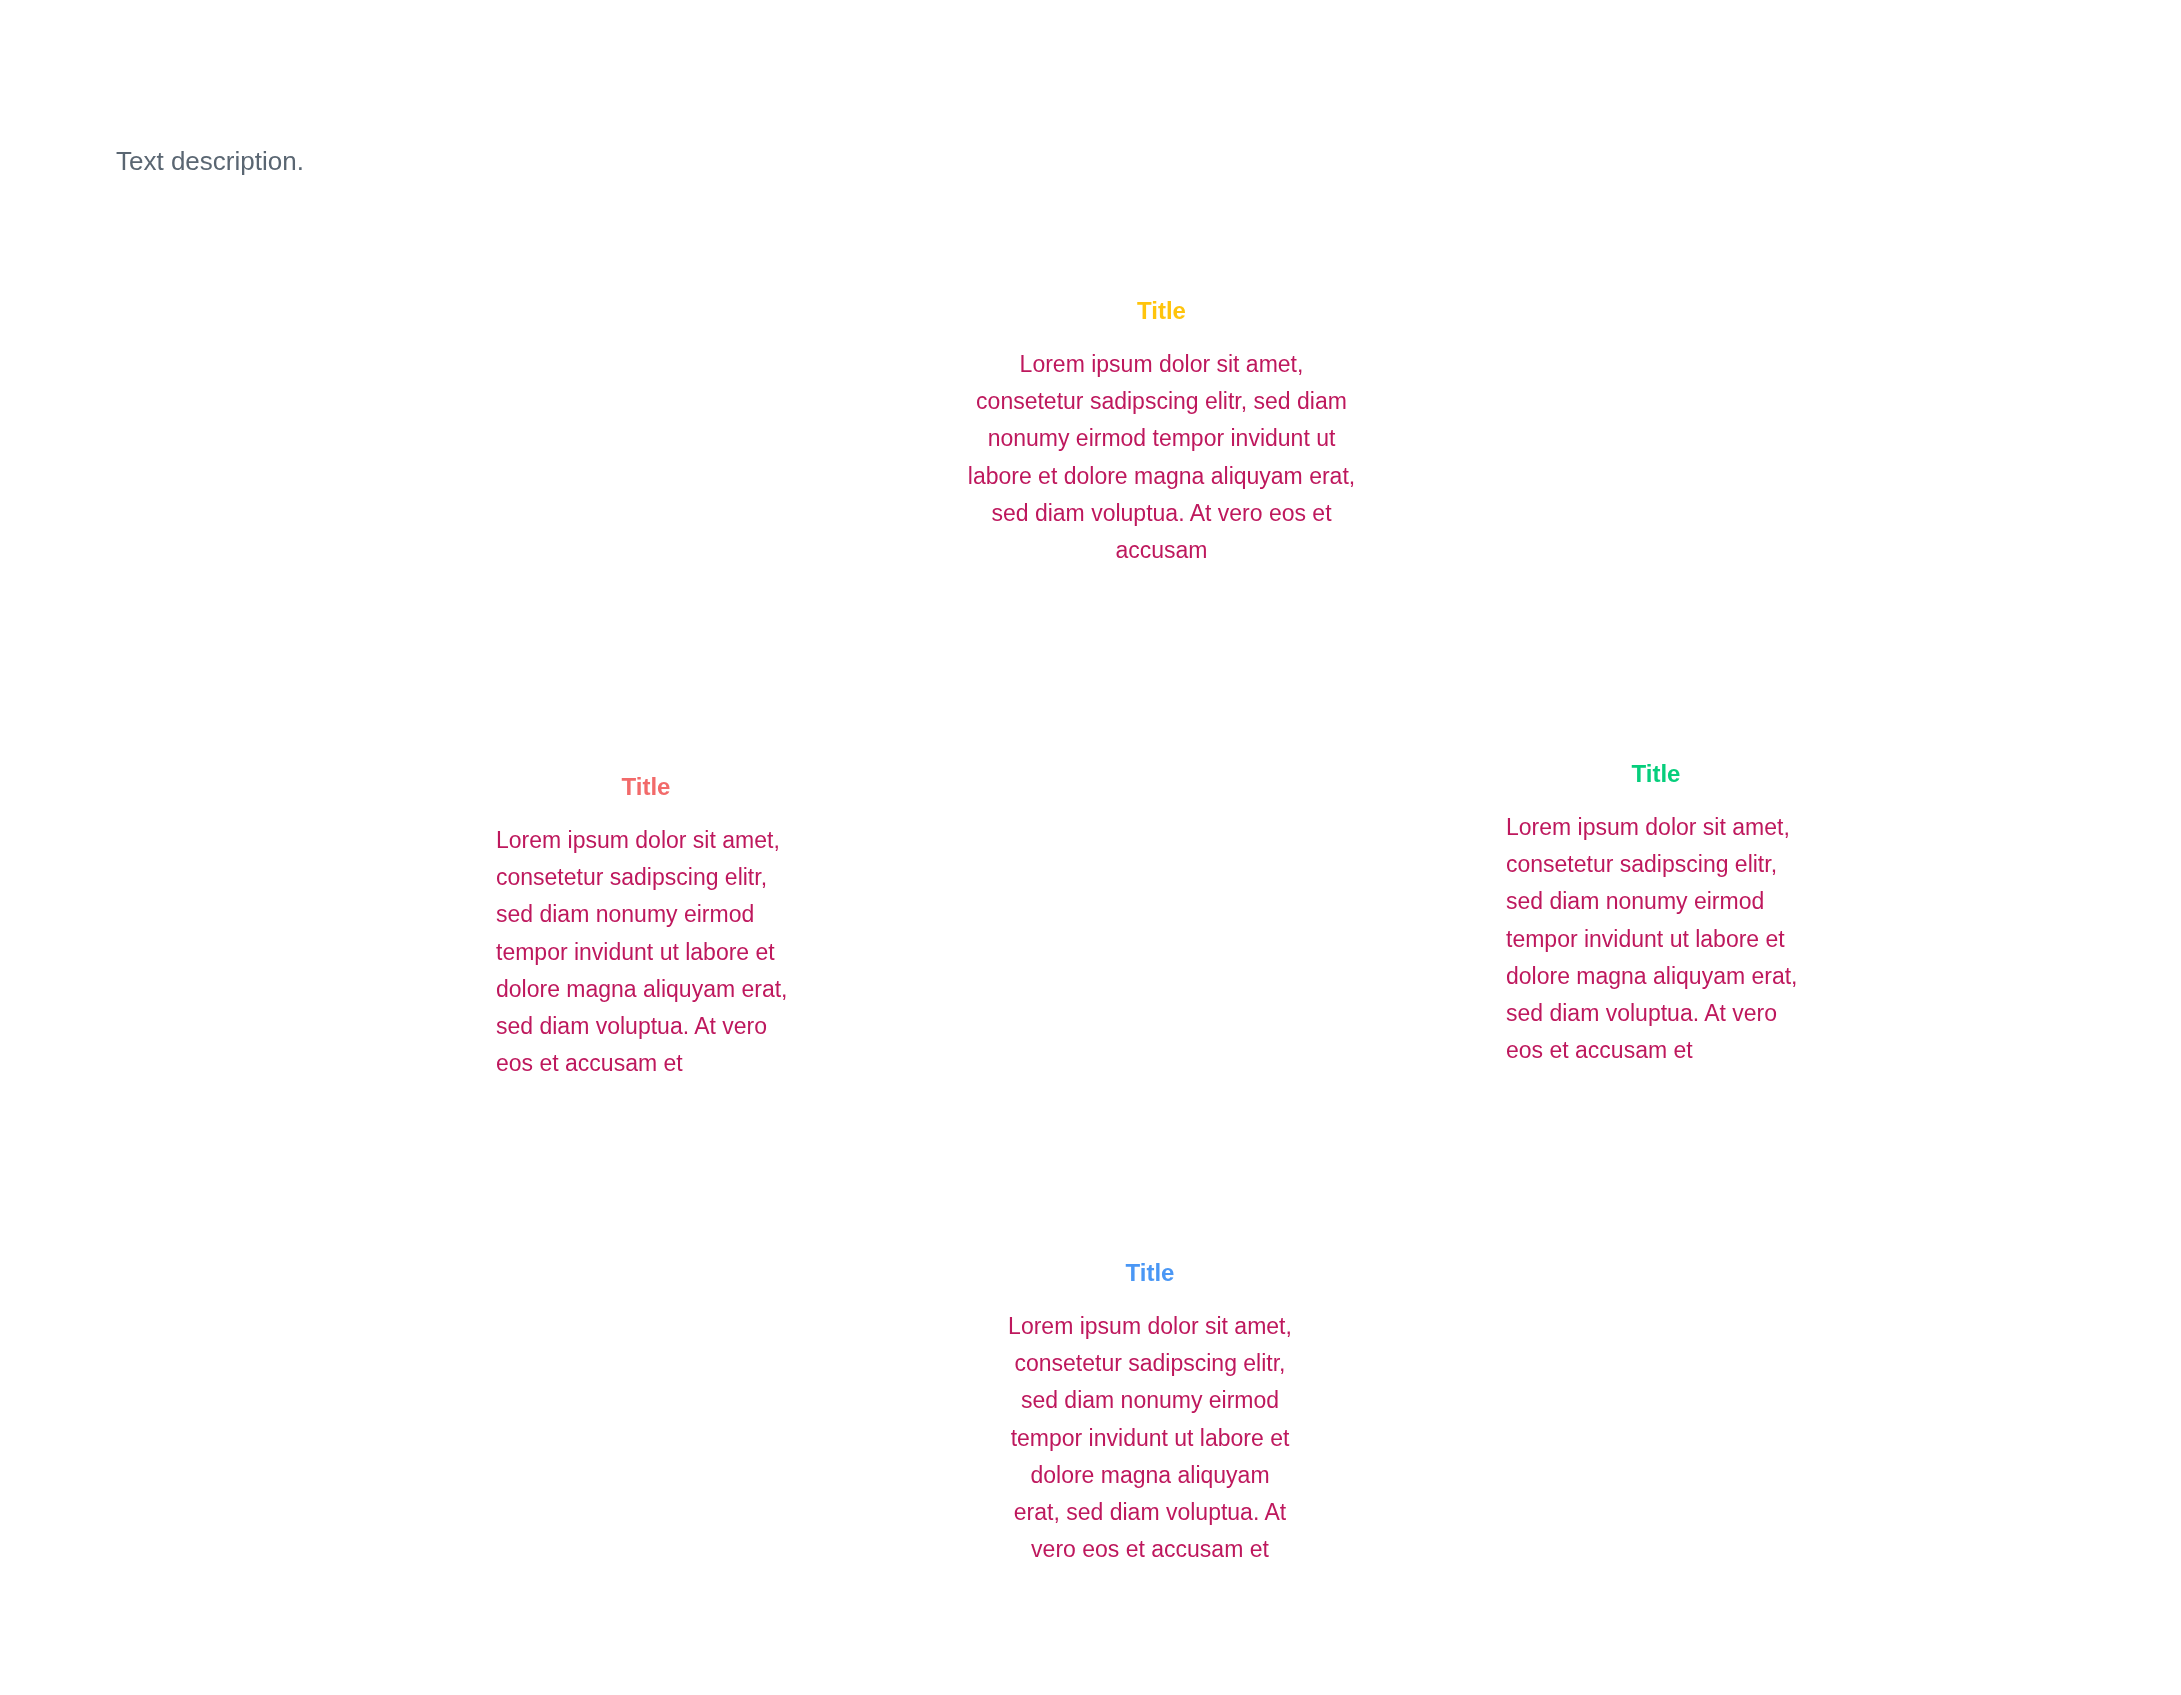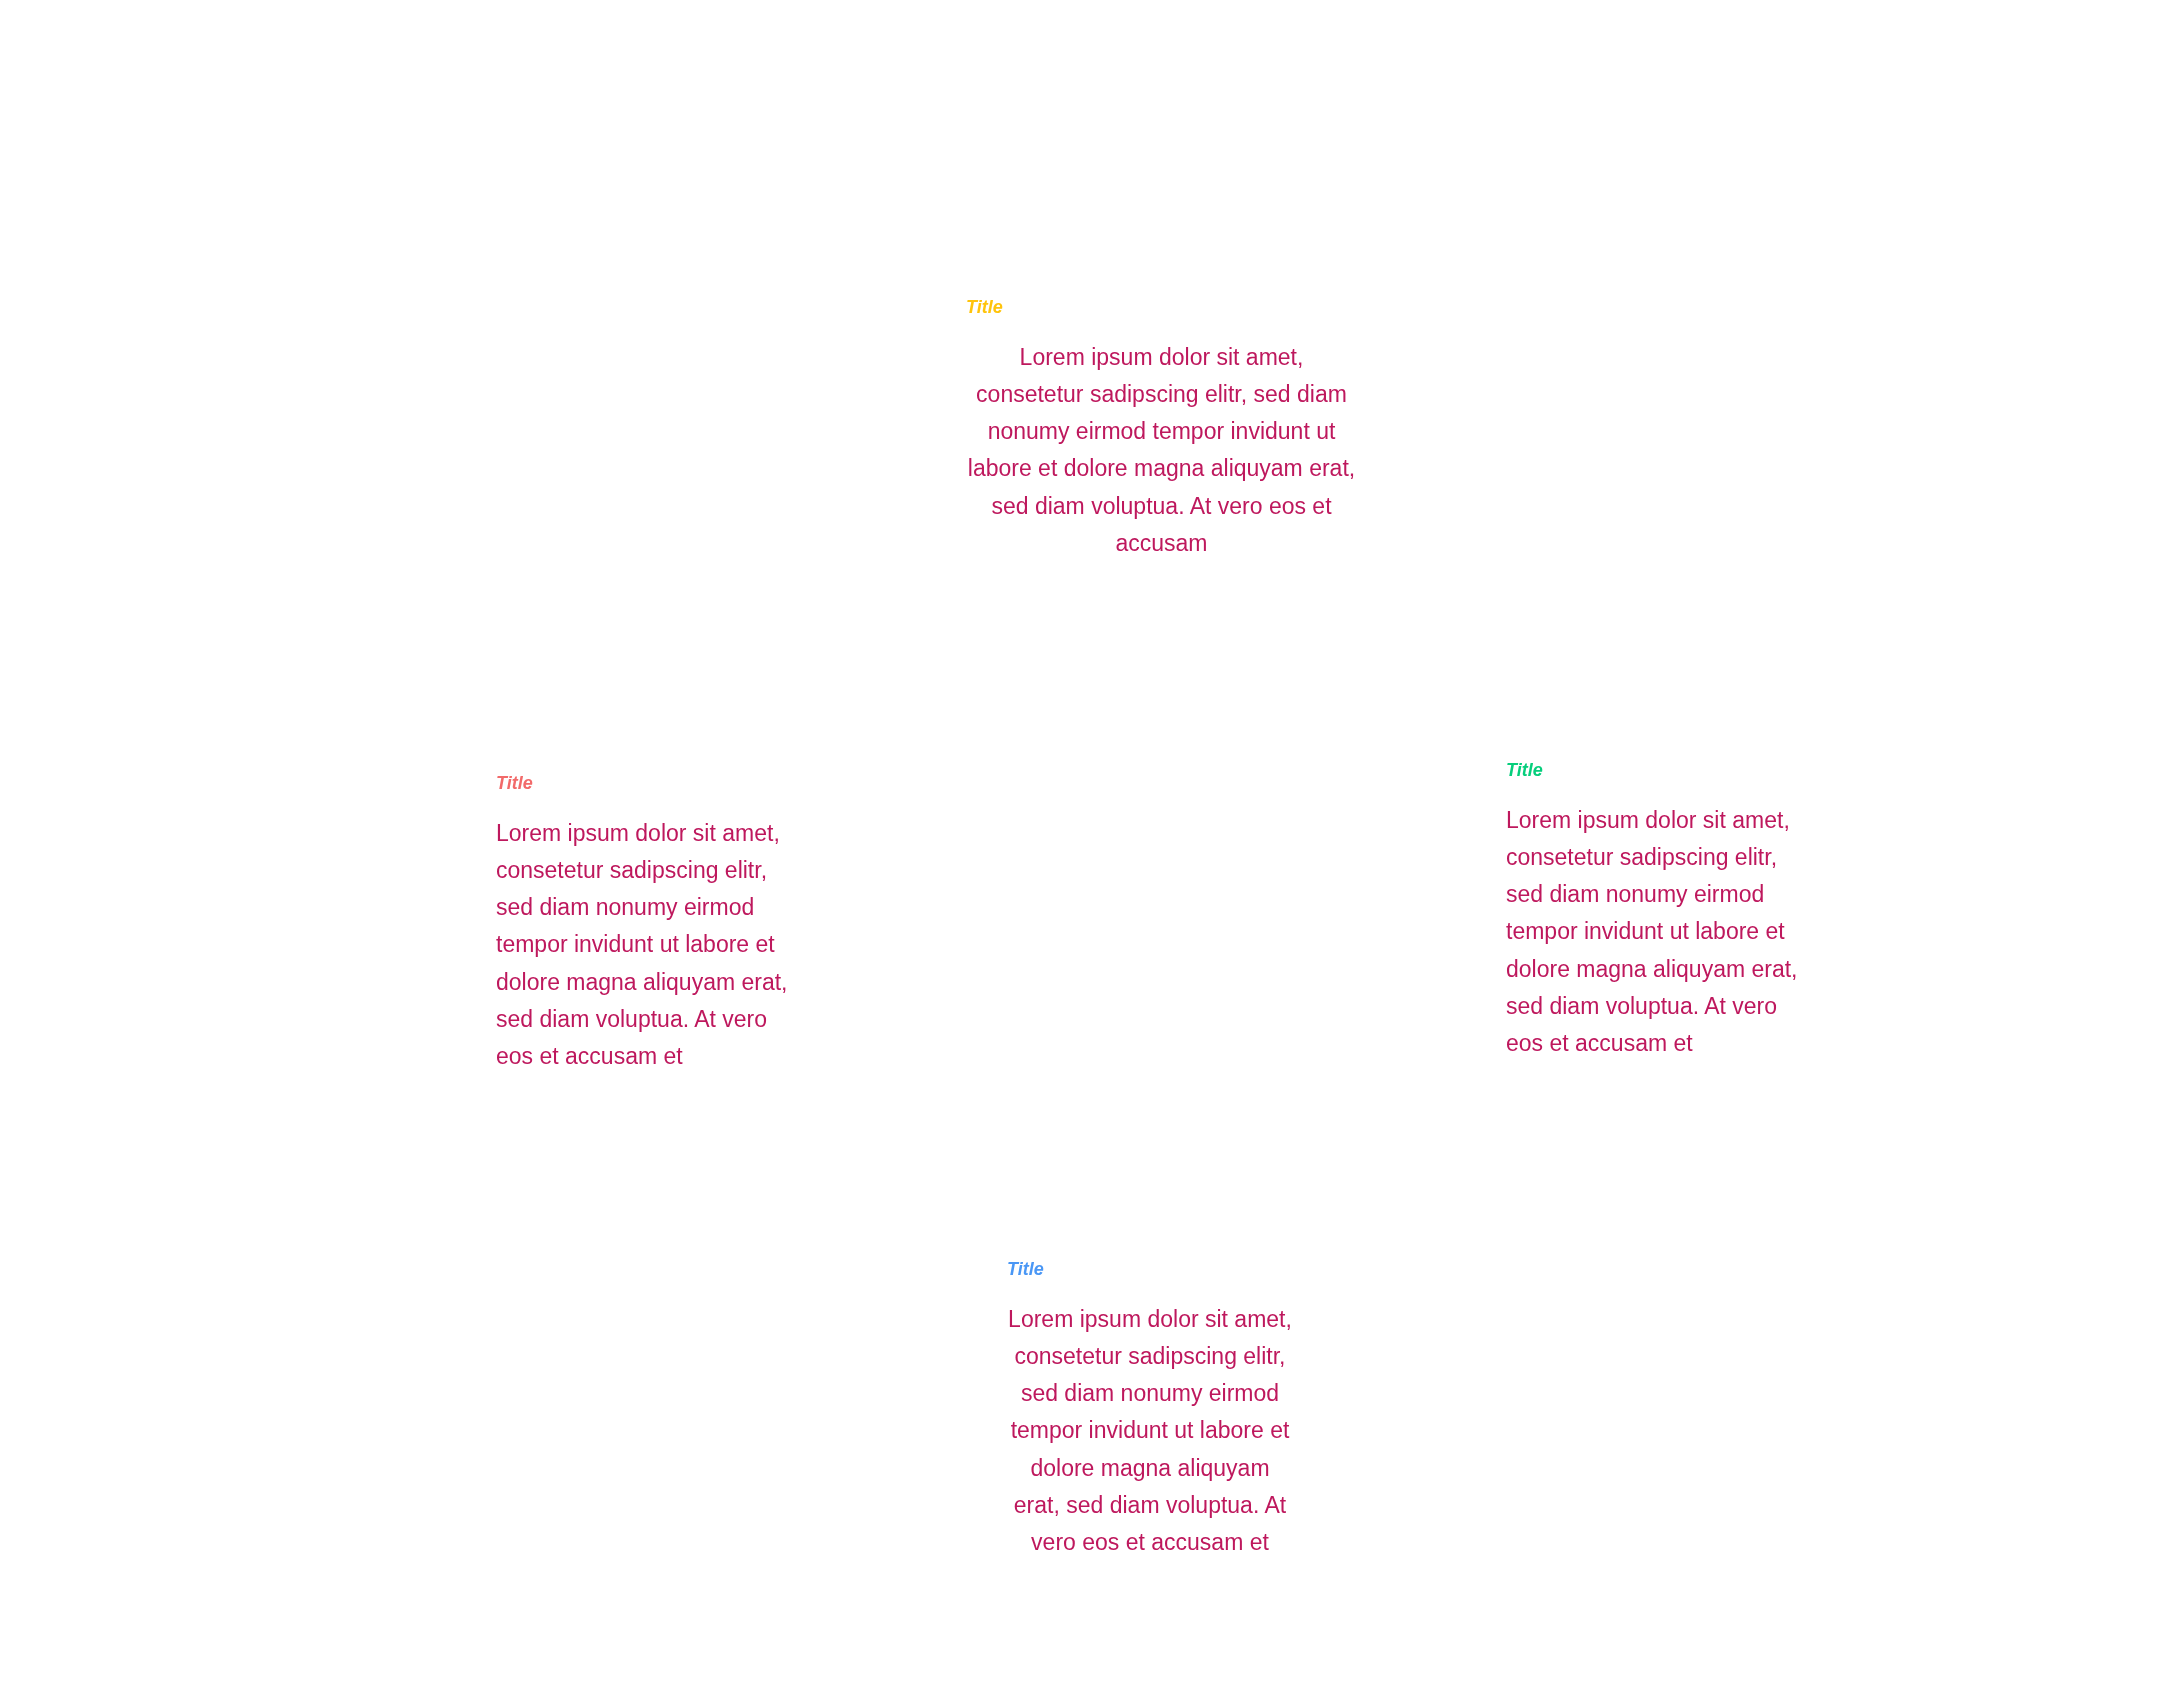--- a/index.html
+++ b/index.html
@@ -40,26 +40,25 @@
     margin: 0;
     padding-top: 31px;
     white-space: nowrap;
   }
 
   
   .text-block {
     position: absolute;
   }
   .block-title {
-    font-size: 18px;
+    font-size: 24px;
     font-weight: bold;
     line-height: 1.2;
     margin: 0 0 20px 0;
-    text-align: left;
-    font-style: italic;
+    text-align: center;
   }
   .block-body {
     font-size: 23px;
     font-weight: 400;
     color: #be185d;
     line-height: 1.62;
     margin: 0;
   }
   .body-center { text-align: center; }
   .body-left   { text-align: left; }
@@ -92,20 +91,21 @@
     left: 1007px;
     top:  1259px;
     width: 286px;
   }
   #block-blue .block-title { color: #4A97F5; }
 </style>
 </head>
 <body>
 
 <div id="doc-header">
+  <p id="doc-subtitle">Text description.</p>
 </div>
 
 <div class="text-block" id="block-yellow">
   <div class="block-title">Title</div>
   <p class="block-body body-center">Lorem ipsum dolor sit amet, consetetur sadipscing elitr, sed diam nonumy eirmod tempor invidunt ut labore et dolore magna aliquyam erat, sed diam voluptua. At vero eos et accusam</p>
 </div>
 
 <div class="text-block" id="block-red">
   <div class="block-title">Title</div>
   <p class="block-body body-left">Lorem ipsum dolor sit amet, consetetur sadipscing elitr, sed diam nonumy eirmod tempor invidunt ut labore et dolore magna aliquyam erat, sed diam voluptua. At vero eos et accusam et</p>

